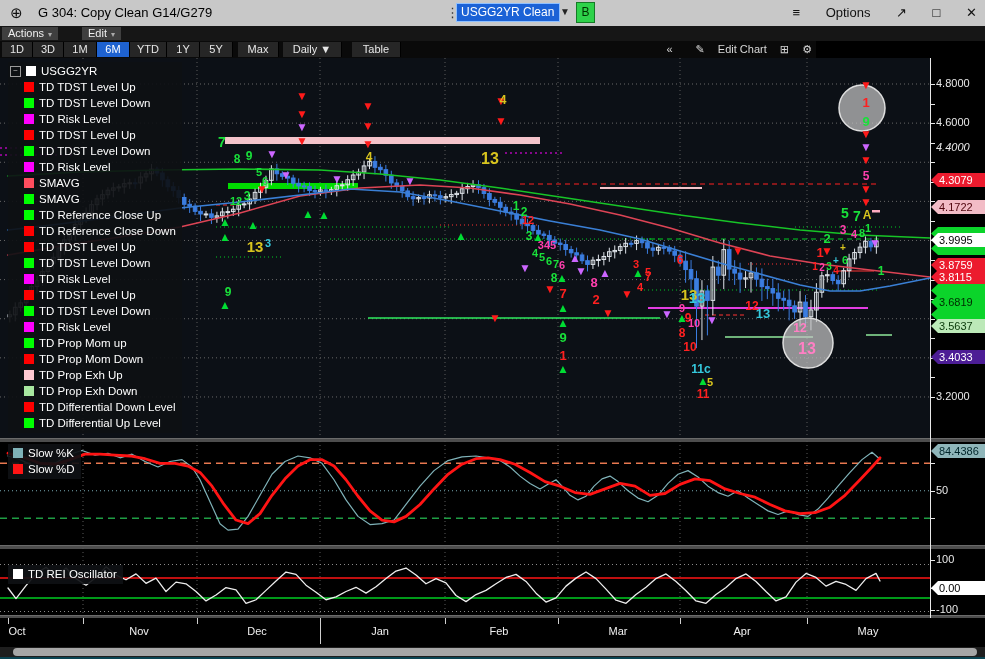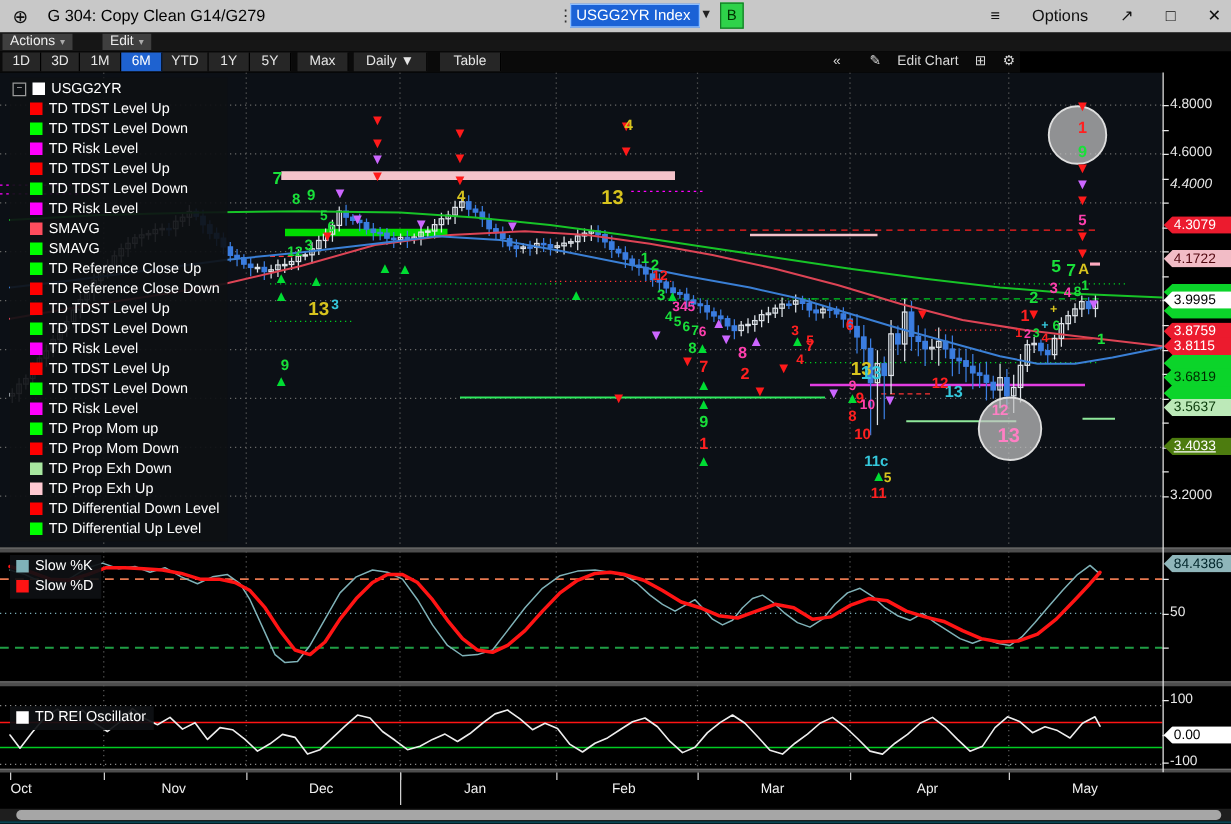--- a/index.html
+++ b/index.html
@@ -60,21 +60,21 @@
 </style>
 </head>
 <body>
 
 <div id="app">
 
   <div class="titlebar">
     <span class="move">⊕</span>
     <span class="title">G 304: Copy Clean G14/G279</span>
     <span class="dots">⋮</span>
-    <div class="ticker">USGG2YR Index</div>
+    <div class="ticker">USGG2YR Clean</div>
     <span class="tickdrop">▼</span>
     <div class="bbtn">B</div>
     <div class="tb-right">
       <span><span>≡</span> <span>Options</span></span>
       <span>↗</span>
       <span>□</span>
       <span>✕</span>
     </div>
   </div>
 
@@ -652,21 +652,21 @@
       <div class="axlabel" style="top: 116px;">4.6000</div>
       <div class="axlabel" style="top: 141px; font-style: italic;">4.4000</div>
       <div class="axlabel" style="top: 390px;">3.2000</div>
       <div class="badge" style="top: 173px; background: rgb(236, 27, 46); color: rgb(255, 255, 255);">4.3079</div>
       <div class="badge" style="top: 200px; background: rgb(242, 188, 198); color: rgb(80, 6, 14);">4.1722</div>
       <div class="badge" style="top: 233px; background: rgb(255, 255, 255); color: rgb(0, 0, 0);">3.9995</div>
       <div class="badge" style="top: 258px; background: rgb(236, 27, 46); color: rgb(255, 255, 255);">3.8759</div>
       <div class="badge" style="top: 270px; background: rgb(236, 27, 46); color: rgb(255, 255, 255);">3.8115</div>
       <div class="badge" style="top: 295px; background: rgb(11, 212, 42); color: rgb(0, 42, 0);">3.6819</div>
       <div class="badge" style="top: 319px; background: rgb(188, 233, 184); color: rgb(10, 58, 10);">3.5637</div>
-      <div class="badge" style="top: 350px; background: #4d7c0f; color: rgb(255, 255, 255); text-decoration: underline;">3.4033</div>
+      <div class="badge" style="top: 350px; background: #4c1d95; color: rgb(255, 255, 255);">3.4033</div>
       <div class="axlabel" style="top: 484px;">50</div>
       <div class="badge" style="top: 444px; background: rgb(143, 182, 186); color: rgb(0, 37, 42);">84.4386</div>
       <div class="axlabel" style="top: 553px;">100</div>
       <div class="axlabel" style="top: 603px;">-100</div>
       <div class="badge" style="top: 581px; background: rgb(255, 255, 255); color: rgb(0, 0, 0);">0.00</div>
     </div>
 
   <div class="legend" style="left:8px;top:62px;" id="legend-main">
       <div class="lrow">
         <div class="lexp">−</div>
@@ -758,27 +758,27 @@
         <div class="lsw" style="background: rgb(0, 255, 0);"></div>
         <div class="ltxt">TD Prop Mom up</div>
       </div>
       <div class="lrow">
         <div class="lexp-spacer"></div>
         <div class="lsw" style="background: rgb(255, 0, 0);"></div>
         <div class="ltxt">TD Prop Mom Down</div>
       </div>
       <div class="lrow">
         <div class="lexp-spacer"></div>
+        <div class="lsw" style="background: rgb(255, 201, 210);"></div>
+        <div class="ltxt">TD Prop Exh Up</div>
+      </div>
+      <div class="lrow">
+        <div class="lexp-spacer"></div>
         <div class="lsw" style="background: rgb(168, 232, 160);"></div>
         <div class="ltxt">TD Prop Exh Down</div>
-      </div>
-      <div class="lrow">
-        <div class="lexp-spacer"></div>
-        <div class="lsw" style="background: rgb(255, 201, 210);"></div>
-        <div class="ltxt">TD Prop Exh Up</div>
       </div>
       <div class="lrow">
         <div class="lexp-spacer"></div>
         <div class="lsw" style="background: rgb(255, 0, 0);"></div>
         <div class="ltxt">TD Differential Down Level</div>
       </div>
       <div class="lrow">
         <div class="lexp-spacer"></div>
         <div class="lsw" style="background: rgb(0, 255, 0);"></div>
         <div class="ltxt">TD Differential Up Level</div>

